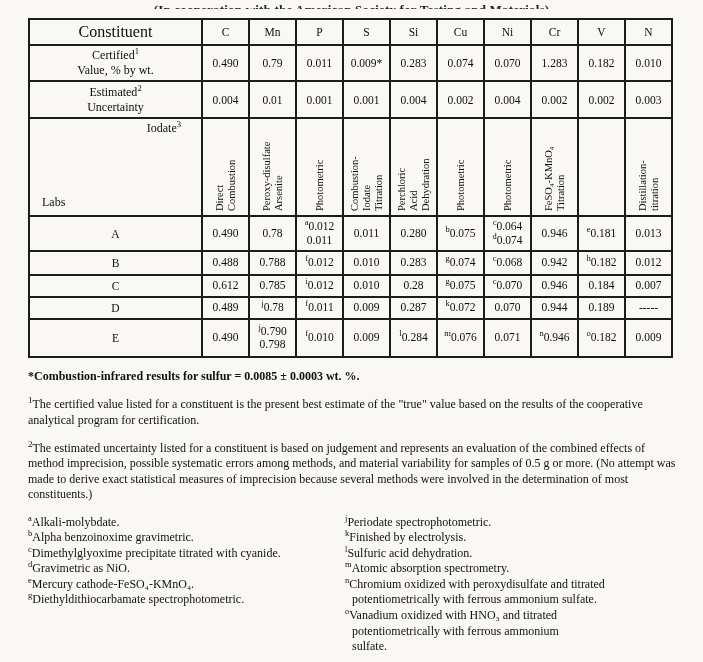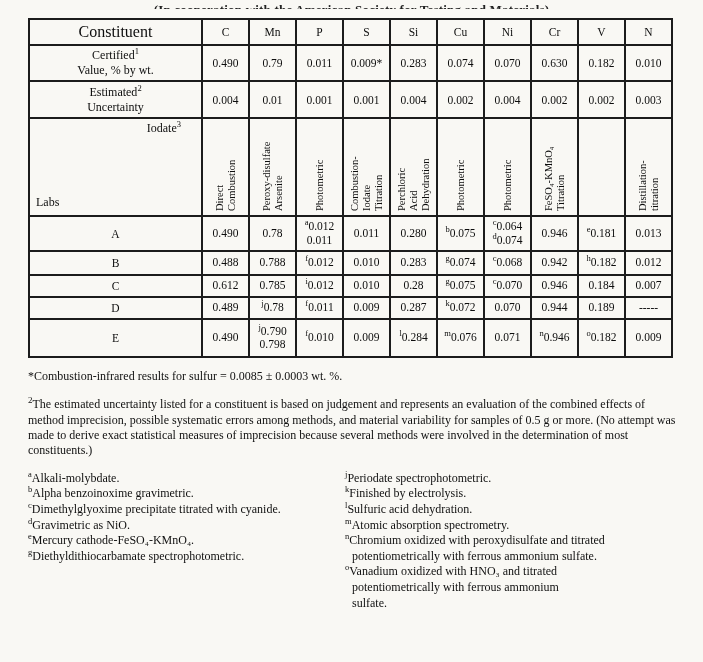--- a/index.html
+++ b/index.html
@@ -31,39 +31,39 @@
   th.cell-left, td.cell-left{text-align:left;padding:2px 4px 2px 6px;}
   .hdr-row td, .hdr-row th{height:24px;font-weight:bold;font-size:12px;}
   .cert-row td{height:34px;}
   .est-row td{height:35px;}
   .label-main{font-size:12px;}
   sup{font-size:8.5px;line-height:0;}
   
   .method-row td{height:96px;}
   .method-first{position:relative;}
   .method-lbl{position:absolute;top:2px;right:20px;font-size:12px;}
-  .labs-lbl{position:absolute;bottom:5px;left:6px;font-size:12px;}
+  .labs-lbl{position:absolute;bottom:5px;left:12px;font-size:12px;}
   .rot-wrap{position:relative;width:100%;height:96px;}
   .rot{
     position:absolute;left:50%;top:50%;
     transform:translate(-50%,-50%) rotate(-90deg);
     width:88px;font-size:10.5px;line-height:1.12;
     text-align:left;white-space:pre-line;color:#0d0d0d;
   }
   
   .lab-row td{vertical-align:top;padding-top:3px;}
   .lab-row-a td{height:33px;}
   .lab-row-b td{height:22px;}
   .lab-row-c td{height:20px;}
   .lab-row-d td{height:20px;}
   .lab-row-e td{height:36px;}
   .cell-line{line-height:1.15;}
   
   .notes{margin-left:28px;width:652px;font-size:12px;line-height:1.28;color:#101010;}
-  .sulfur-note{margin-top:11px;}
+  .sulfur-note{margin-top:11px;font-weight:bold;}
   .num-note{margin-top:13px;}
   .num-note sup{font-size:9px;}
   .lettered{display:flex;margin-top:12px;}
   .lettered-col{font-size:12px;line-height:15.6px;}
   .col-left{width:317px;}
   .col-right{width:330px;}
   .note-item{padding-left:7px;text-indent:-7px;white-space:pre-line;}
 </style>
 </head>
 <body>
@@ -105,21 +105,21 @@
         <div class="label-main"><span>Certified</span><sup>1</sup></div>
         <div class="label-main">Value, % by wt.</div>
       </td>
       <td>0.490</td>
       <td>0.79</td>
       <td>0.011</td>
       <td>0.009*</td>
       <td>0.283</td>
       <td>0.074</td>
       <td>0.070</td>
-      <td>0.630</td>
+      <td>1.283</td>
       <td>0.182</td>
       <td>0.010</td>
     </tr>
     <tr class="est-row">
       <td class="cell-left">
         <div class="label-main"><span>Estimated</span><sup>2</sup></div>
         <div class="label-main">Uncertainty</div>
       </td>
       <td>0.004</td>
       <td>0.01</td>
@@ -365,20 +365,21 @@
         <td>
           <div class="cell-line">0.009</div>
         </td>
       </tr>
     </tbody>
 </table>
 
 <div class="notes">
   <div class="sulfur-note">*Combustion-infrared results for sulfur = 0.0085 ± 0.0003 wt. %.</div>
   <div id="numbered-notes">
+      <div class="num-note"><sup>1</sup>The certified value listed for a constituent is the present best estimate of the "true" value based on the results of the cooperative analytical program for certification.</div>
       <div class="num-note"><sup>2</sup>The estimated uncertainty listed for a constituent is based on judgement and represents an evaluation of the combined effects of method imprecision, possible systematic errors among methods, and material variability for samples of 0.5 g or more.  (No attempt was made to derive exact statistical measures of imprecision because several methods were involved in the determination of most constituents.)</div>
     </div>
   <div class="lettered">
     <div class="lettered-col col-left" id="lettered-left">
         <div class="note-item"><sup>a</sup>Alkali-molybdate.</div>
         <div class="note-item"><sup>b</sup>Alpha benzoinoxime gravimetric.</div>
         <div class="note-item"><sup>c</sup>Dimethylglyoxime precipitate titrated with cyanide.</div>
         <div class="note-item"><sup>d</sup>Gravimetric as NiO.</div>
         <div class="note-item"><sup>e</sup>Mercury cathode-FeSO₄-KMnO₄.</div>
         <div class="note-item"><sup>g</sup>Diethyldithiocarbamate spectrophotometric.</div>

